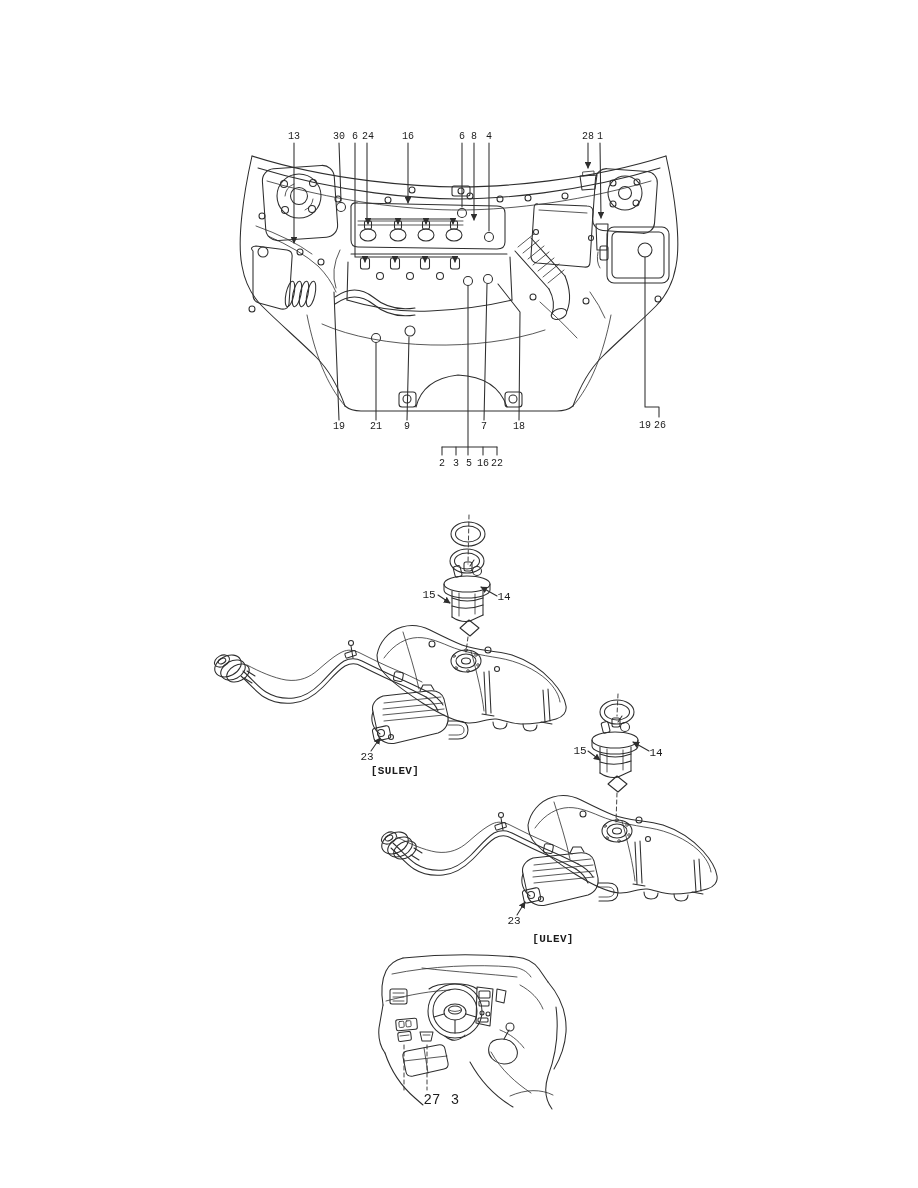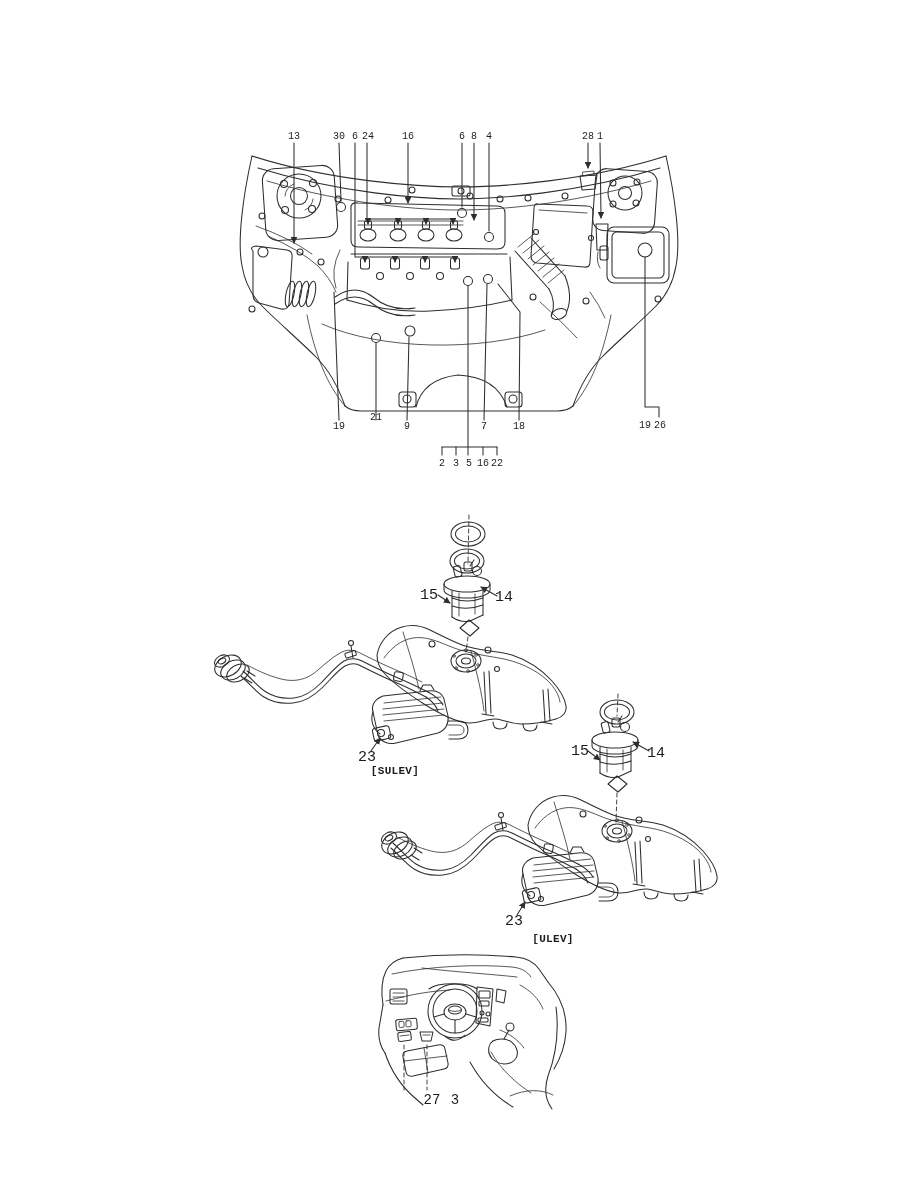--- a/index.html
+++ b/index.html
@@ -4,21 +4,21 @@
 <style>
   html,body{margin:0;padding:0;background:#ffffff;}
   .page{position:relative;width:918px;height:1188px;background:#ffffff;overflow:hidden;
         font-family:Liberation Mono, monospace;border-radius:7px;}
   svg.art{position:absolute;left:0;top:0;stroke:#2e2e2e;fill:none;
           stroke-width:1.05;stroke-linecap:round;stroke-linejoin:round;}
   svg.art .thin{stroke-width:.8;}
   svg.art .dash{stroke-dasharray:4 3;stroke-width:.9;}
   .co{position:absolute;transform:translate(-50%,-50%);color:#1c1c1c;white-space:nowrap;
       font-size:10px;line-height:1;}
-  .co.mid{font-size:15px;}
+  .co.mid{font-size:11px;}
   .co.big{font-size:14px;margin-left:29px;}
   .co.variant{font-size:11px;font-weight:bold;letter-spacing:.3px;}
 </style>
 </head>
 <body>
 
 <div class="page">
 
 <svg class="art" width="918" height="1188" viewBox="0 0 918 1188">
   <defs>
@@ -355,21 +355,21 @@
 <div class="co" style="left:355px;top:137px">6</div>
 <div class="co" style="left:368px;top:137px">24</div>
 <div class="co" style="left:408px;top:137px">16</div>
 <div class="co" style="left:462px;top:137px">6</div>
 <div class="co" style="left:474px;top:137px">8</div>
 <div class="co" style="left:489px;top:137px">4</div>
 <div class="co" style="left:588px;top:137px">28</div>
 <div class="co" style="left:600px;top:137px">1</div>
 
 <div class="co" style="left:339px;top:427px">19</div>
-<div class="co" style="left:376px;top:418px">21</div>
+<div class="co" style="left:376px;top:427px">21</div>
 <div class="co" style="left:407px;top:427px">9</div>
 <div class="co" style="left:484px;top:427px">7</div>
 <div class="co" style="left:519px;top:427px">18</div>
 <div class="co" style="left:645px;top:426px">19</div>
 <div class="co" style="left:660px;top:426px">26</div>
 
 <div class="co" style="left:442px;top:464px">2</div>
 <div class="co" style="left:456px;top:464px">3</div>
 <div class="co" style="left:469px;top:464px">5</div>
 <div class="co" style="left:483px;top:464px">16</div>

